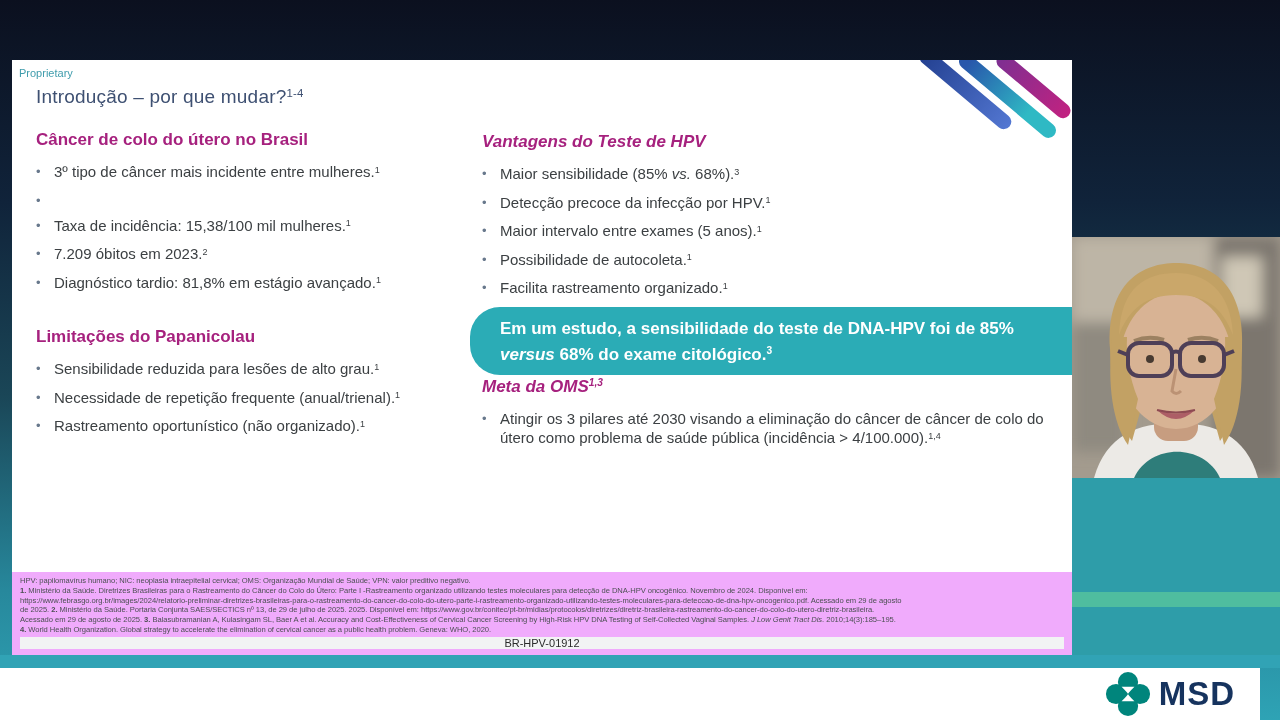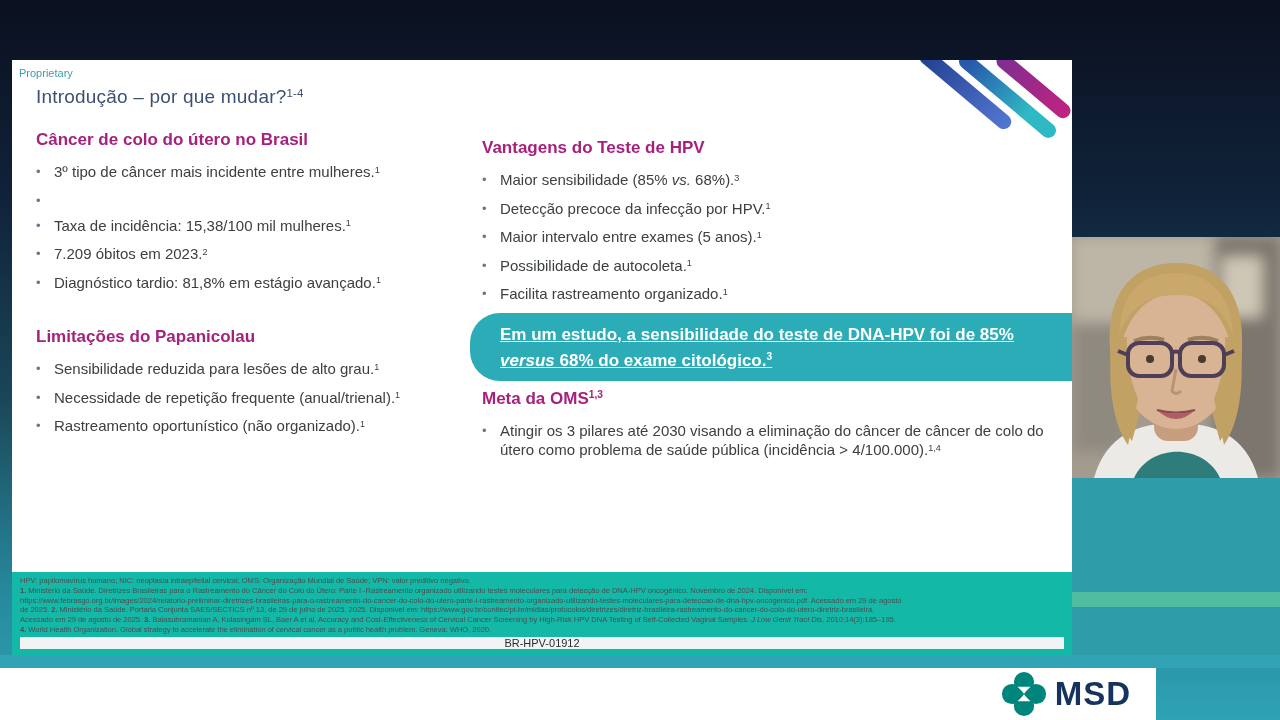--- a/index.html
+++ b/index.html
@@ -24,44 +24,43 @@
   .bar-magenta{ left:1014px; top:-20px; height:92px;  background:linear-gradient(180deg,#7c2f92 0%,#c22280 100%); }
   
   .left-col  { position:absolute; left:24px;  top:70px; width:442px; }
   .right-col { position:absolute; left:470px; top:70px; width:592px; }
   h2.heading { font-size:17px; font-weight:bold; color:#a6217e; margin-bottom:12px; }
   .gap { height:26px; }
   .bullet { display:flex; margin-bottom:6px; }
   .bullet .dot { width:18px; flex:0 0 18px; color:#68788c; font-size:13px; line-height:19px; }
   .bullet .dot::before { content:"•"; }
   .bullet .txt { font-size:15px; line-height:19.5px; color:#3c4043; }
-  .right-col .heading { margin-top:8px; }
+  .right-col .heading { margin-top:2px;font-style:italic; }
   
   .callout {
     position:relative; margin:5px 0 0 -12px; width:602px; height:68px;
     background:#2bacb6; border-radius:30px 0 0 30px;
     color:#ffffff; font-weight:bold; font-size:17px; line-height:26px;
     padding:9px 14px 0 30px;
-    text-decoration:underline;
   }
   .meta-head { margin-top:16px; }
   .meta .txt { width:558px; }
   
   .footer {
     position:absolute; left:0; top:512px; width:1060px; height:83px;
-    background:#14b8a6; padding:4px 8px 0 8px; color:#4b4f52;
+    background:#f0abfc; padding:4px 8px 0 8px; color:#4b4f52;
   }
   .fn-line { font-size:7.6px; line-height:9.8px; white-space:nowrap; overflow:hidden; letter-spacing:-0.05px; }
   .code-row { text-align:center; font-size:11px; color:#2b2b2b; margin-top:2px; background:#f2f3f4; }
   
   .webcam { position:absolute; left:1072px; top:237px; width:208px; height:241px; overflow:hidden; }
   .teal-block { position:absolute; left:1072px; top:478px; width:208px; height:177px; background:#2e9da9; }
   .teal-block .mint-stripe { position:absolute; left:0; top:114px; width:100%; height:15px; background:#4fbd9f; }
   .bottom-stripe { position:absolute; left:0; top:655px; width:1280px; height:13px; background:#31a3b5; }
-  .bottom-band { position:absolute; left:0; top:668px; width:1156px; height:52px; background:#ffffff; }
+  .bottom-band { position:absolute; left:0; top:668px; width:1260px; height:52px; background:#ffffff; }
   
   .msd-logo { position:absolute; right:25px; top:3px; display:flex; align-items:center; }
   .msd-text { font-size:33px; font-weight:bold; color:#16335e; letter-spacing:1px; margin-left:8px; }
 </style>
 </head>
 <body>
 
 <div class="slide">
   <div class="proprietary">Proprietary</div>
 

